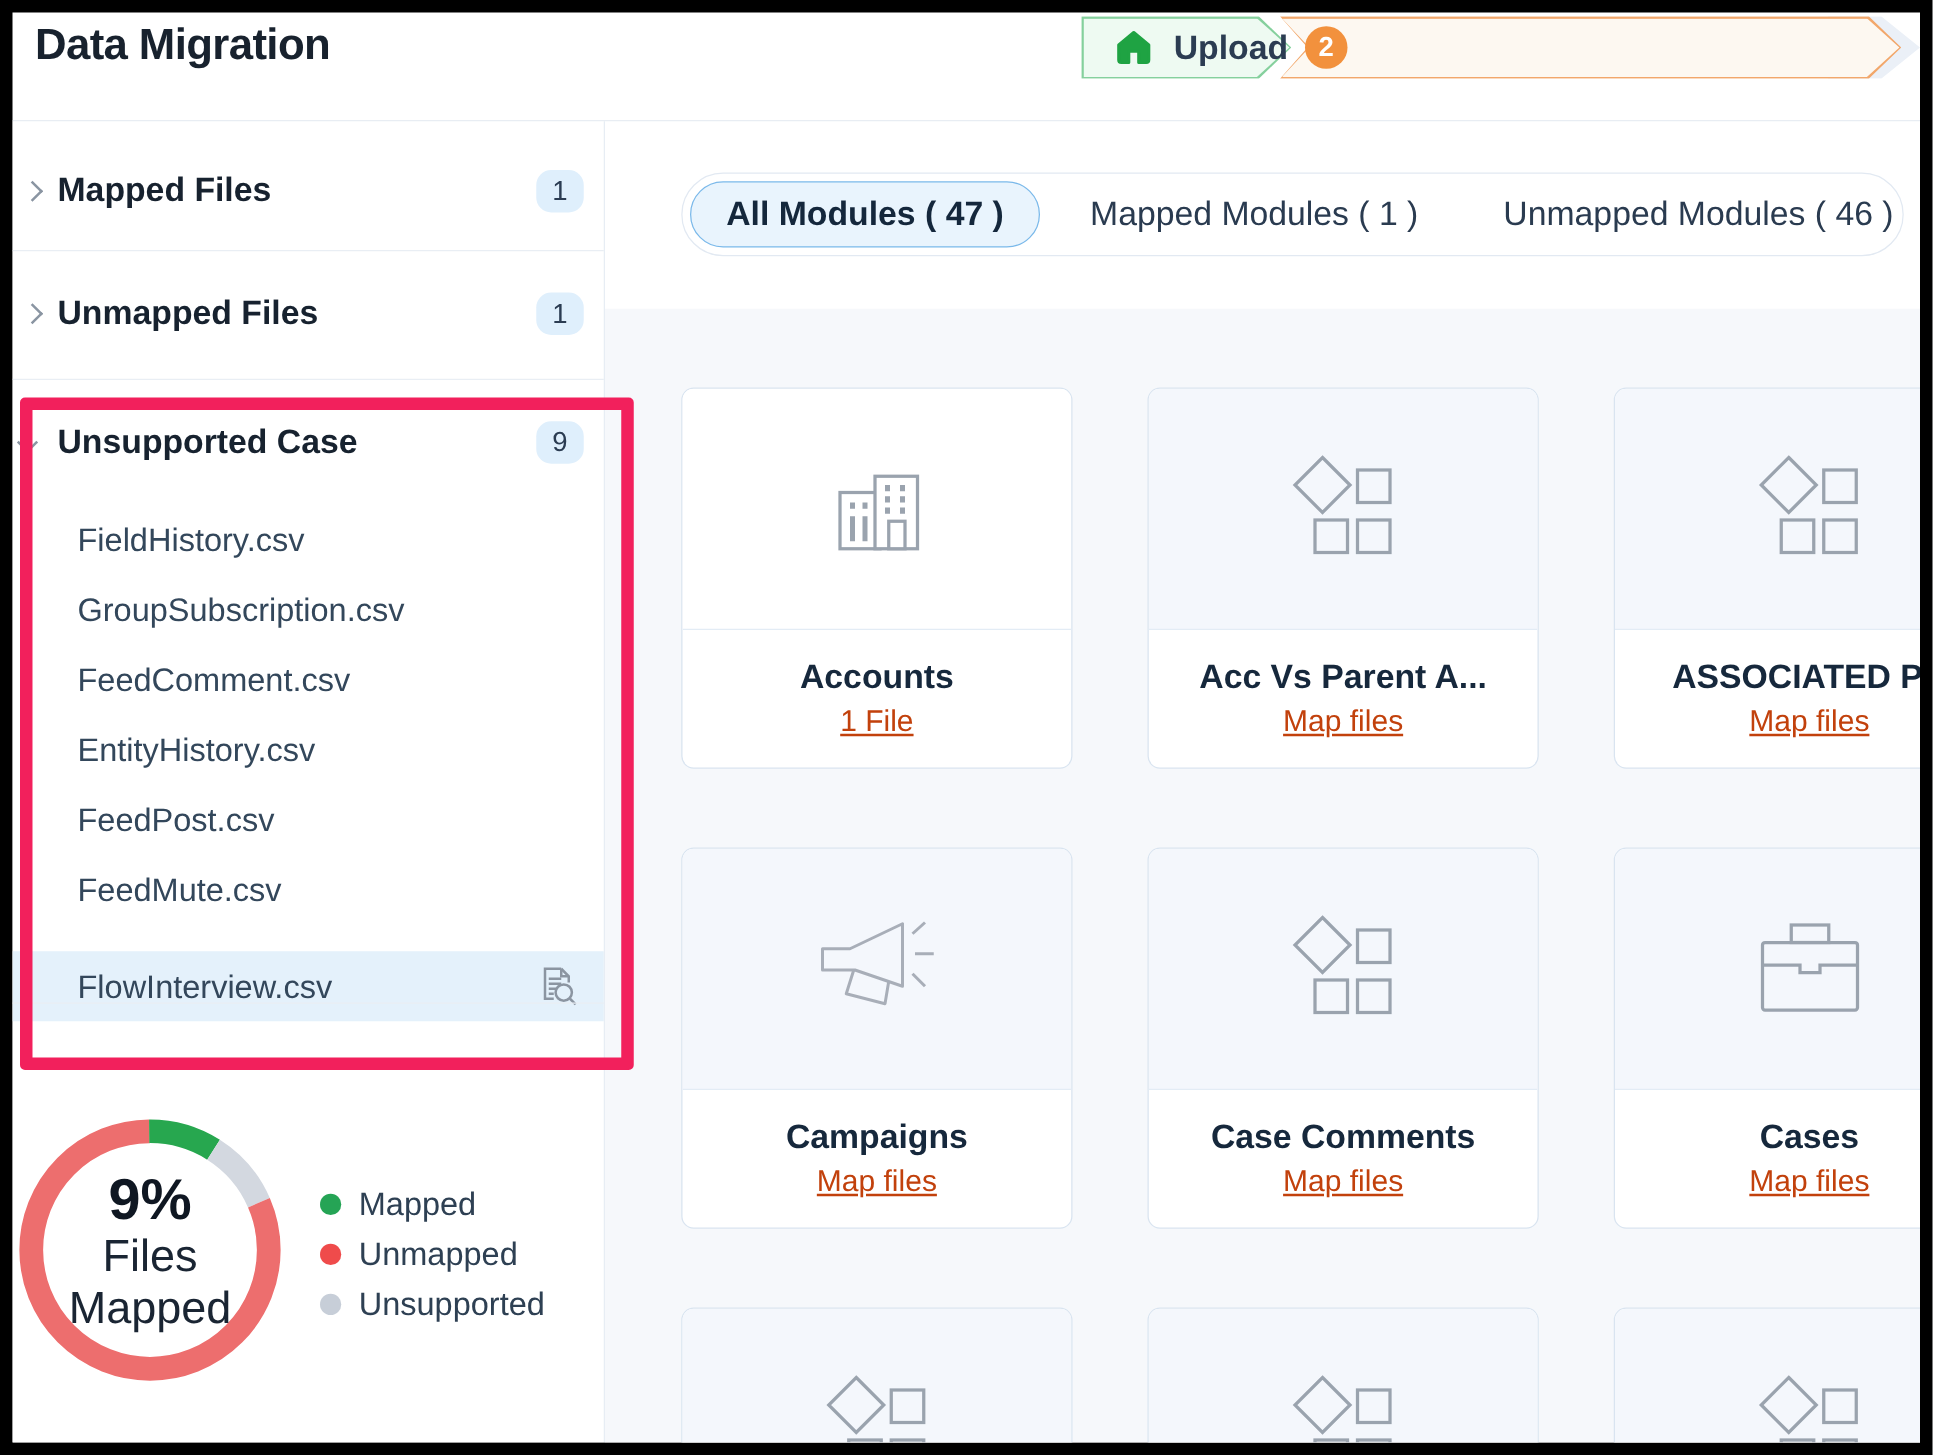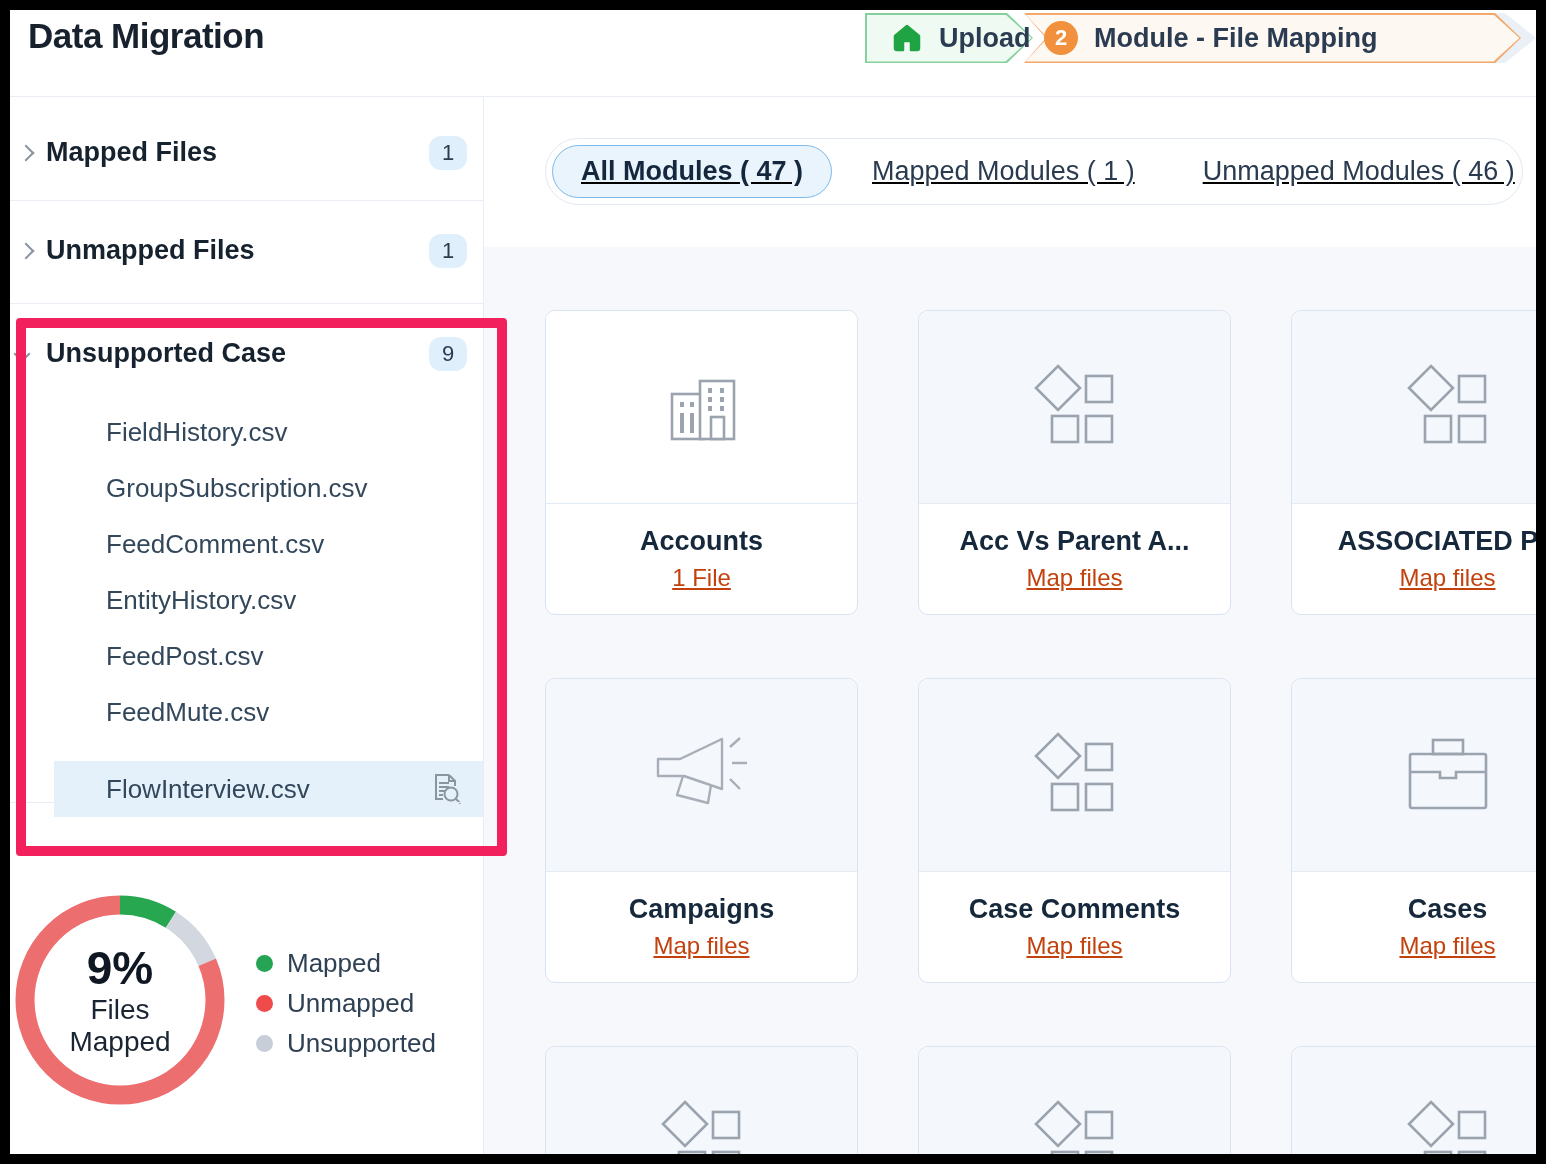--- a/index.html
+++ b/index.html
@@ -35,45 +35,45 @@
 
   
   #sidebar{position:absolute;left:0;top:87px;width:473px;bottom:0;background:#fff;}
   .sb-divider{position:absolute;left:0;right:0;height:1px;background:#e9eef4;}
   .group-label{position:absolute;left:36px;font-size:27px;font-weight:700;color:#17222f;white-space:nowrap;}
   .badge{position:absolute;right:16px;width:38px;height:34px;border-radius:12px;
     display:flex;align-items:center;justify-content:center;font-size:22px;color:#2b3c52;}
   .chev{position:absolute;width:10px;height:10px;border-right:2.5px solid #8a95a2;border-top:2.5px solid #8a95a2;}
   .chev-right{transform:rotate(45deg);}
   .chev-down{transform:rotate(135deg);}
-  #file-list{position:absolute;left:0;right:0;top:307px;padding-left:44px;}
+  #file-list{position:absolute;left:0;right:0;top:307px;}
   .file-row{height:56px;display:flex;align-items:center;padding-left:52px;font-size:26px;color:#33475b;cursor:pointer;}
   .file-row.selected{background:#e4f1fb;margin-top:21px;}
   .file-row .preview{margin-left:auto;margin-right:18px;display:flex;}
 
   
   #donut-wrap{position:absolute;left:4px;top:797px;width:212px;height:212px;}
   #donut-center{position:absolute;inset:0;display:flex;flex-direction:column;align-items:center;justify-content:center;line-height:1.12;}
   #donut-center .pct{font-size:46px;font-weight:700;color:#0f1722;}
-  #donut-center .cap{font-size:28px;color:#1a2533;}
+  #donut-center .cap{font-size:36px;color:#1a2533;}
   #legend{position:absolute;left:246px;top:846px;}
   .legend-row{height:40px;display:flex;align-items:center;font-size:26px;color:#2e4053;}
   .legend-dot{width:17px;height:17px;border-radius:50%;margin-right:14px;flex:0 0 auto;}
 
   
   #pink-box{position:absolute;left:6px;top:308px;width:491px;height:538px;border:10px solid #F2205C;
     border-radius:4px;box-sizing:border-box;z-index:6;pointer-events:none;background:transparent;}
 
   .v-divider{position:absolute;left:473px;top:87px;bottom:0;width:1px;background:#e7edf4;z-index:2;}
 
   
   #main{position:absolute;left:474px;top:87px;right:0;bottom:0;overflow:hidden;background:#fff;}
   #main-lower{position:absolute;left:0;right:0;top:150px;bottom:0;background:#f6f8fb;}
   #tabs{position:absolute;left:61px;top:41px;width:978px;height:67px;box-sizing:border-box;background:#fff;
-    border:1px solid #e2e9f2;border-radius:34px;display:flex;align-items:center;padding:0 6px;gap:12px;z-index:2;text-decoration:underline;}
+    border:1px solid #e2e9f2;border-radius:34px;display:flex;align-items:center;padding:0 6px;gap:12px;z-index:2;}
   .tab{height:53px;display:flex;align-items:center;padding:0 28px;font-size:27px;font-weight:500;color:#2a3b50;
     border-radius:27px;white-space:nowrap;box-sizing:border-box;cursor:pointer;}
   .tab.selected{background:#e9f4fd;border:1.5px solid #7bb9ea;font-weight:700;color:#14273c;}
 
   #cards{position:absolute;left:61px;top:213px;display:grid;grid-template-columns:repeat(3,313px);gap:63px 60px;}
   .card{width:313px;height:305px;background:#fff;border:1px solid #d9e4f0;border-radius:10px;
     box-sizing:border-box;overflow:hidden;cursor:pointer;}
   .icon-area{height:192px;display:flex;align-items:center;justify-content:center;background:#f4f7fc;border-bottom:1px solid #e3ecf5;}
   .icon-area.mapped{background:#fff;}
   .card-text{height:110px;display:flex;flex-direction:column;align-items:center;justify-content:center;gap:7px;}
@@ -98,21 +98,20 @@
       </svg>
       <span>Upload</span>
     </div>
   </div>
 
   <div class="step" id="step-mapping">
     <div class="shape clip-chev"></div>
     <div class="shape-inner clip-chev"></div>
     <div class="step-content">
       <span class="step-num" id="step-num" style="background: rgb(242, 145, 61);">2</span>
-      <span>Module - File Mapping</span>
     </div>
   </div>
 
   <div class="hdr-divider"></div>
 
   <div id="sidebar">
     <span class="chev chev-right" style="left:10px;top:50px;"></span>
     <div class="group-label" style="top:40px;text-align:center;">Mapped Files</div>
     <div class="badge" style="top: 39px; background: rgb(223, 239, 252);">1</div>
     <div class="sb-divider" style="top:103px;"></div>

